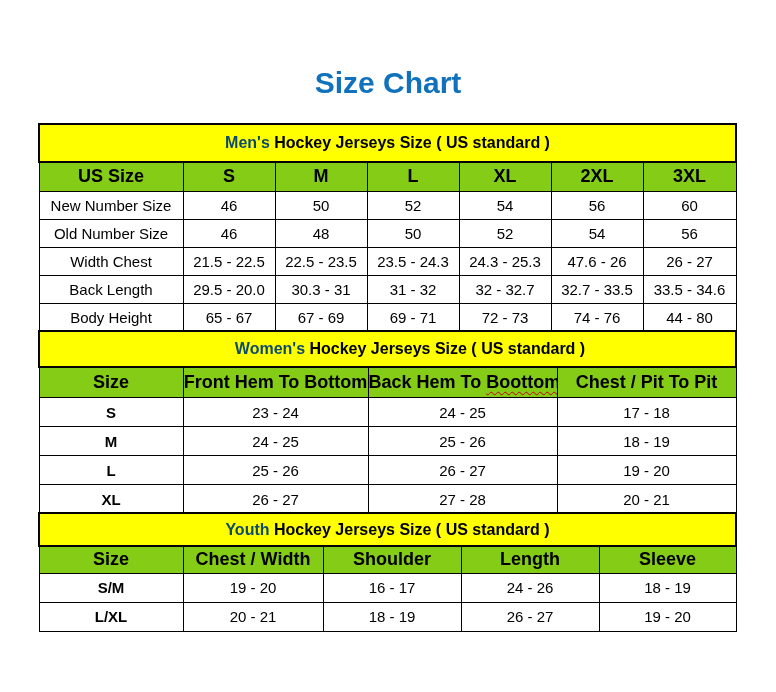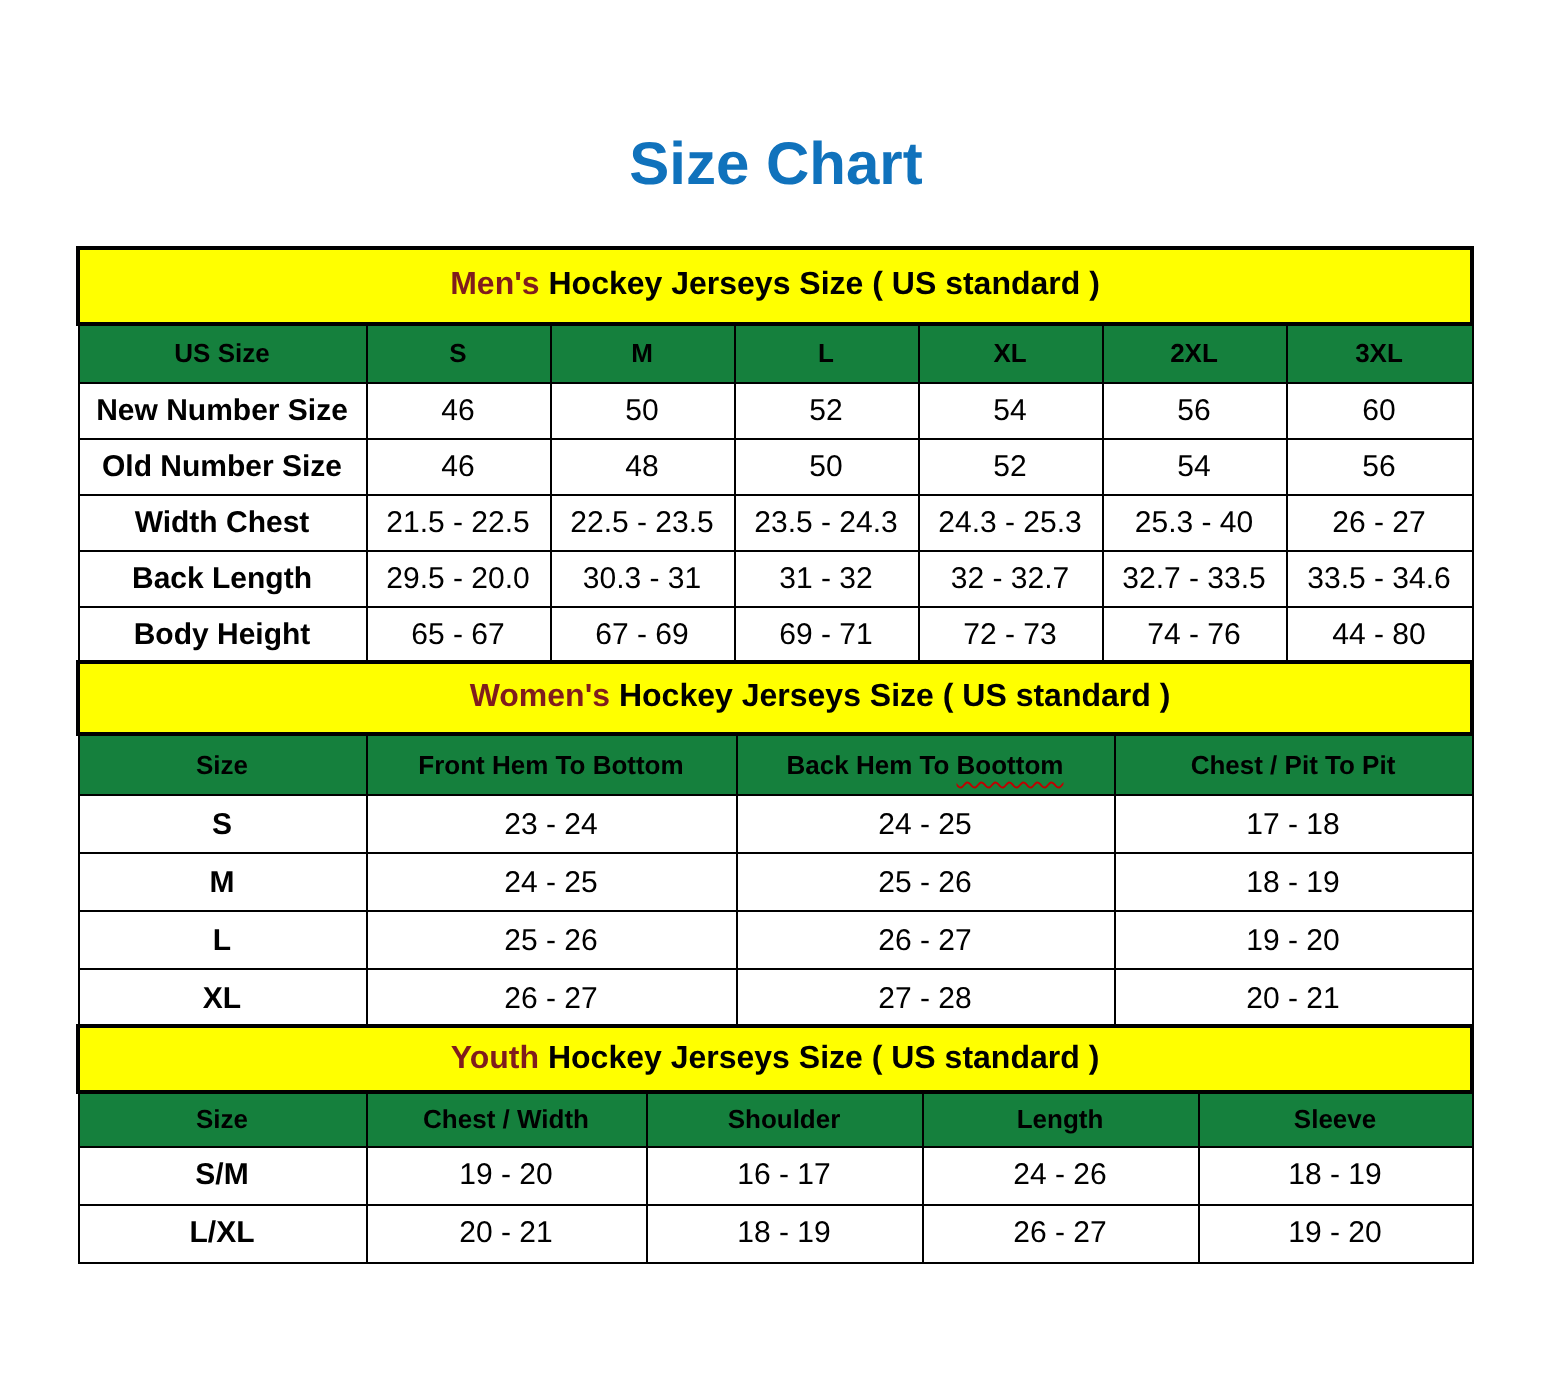--- a/index.html
+++ b/index.html
@@ -52,42 +52,42 @@
     background: #ffff00;
     border: 2px solid #000000;
     font-size: 16px;
     font-weight: 700;
     color: #000000;
   }
   #men-table tr.section-row th   { height: 38px; }
   #women-table tr.section-row th { height: 36px; padding-left: 45px; }
   #youth-table tr.section-row th { height: 33px; }
 
-  .section-highlight { color: #7f1d1d; }
+  .section-highlight { color: #0c4a6e; }
 
   tr.cols-row th {
-    font-size: 13px;
+    font-size: 18px;
     font-weight: 700;
-    background: #15803d;
+    background: #84cc16;
   }
   #men-table tr.cols-row th   { height: 29px; }
   #women-table tr.cols-row th { height: 31px; }
   #youth-table tr.cols-row th { height: 27px; }
 
   tbody th, tbody td {
     font-size: 15px;
     background: #ffffff;
   }
   #men-table tbody th, #men-table tbody td     { height: 28px; }
   #women-table tbody th, #women-table tbody td { height: 29px; }
   #youth-table tbody th, #youth-table tbody td { height: 29px; }
 
   tbody td { font-weight: 400; }
   tbody th { font-weight: 700; }
-  #men-table tbody th { font-weight: 700; }
+  #men-table tbody th { font-weight: 400; }
 
   .squiggle {
     text-decoration-line: underline;
     text-decoration-style: wavy;
     text-decoration-color: #c00000;
     text-decoration-thickness: 1px;
     text-underline-offset: 3px;
   }
 </style>
 </head>
@@ -141,21 +141,21 @@
             <td>52</td>
             <td>54</td>
             <td>56</td>
           </tr>
           <tr>
             <th>Width Chest</th>
             <td>21.5 - 22.5</td>
             <td>22.5 - 23.5</td>
             <td>23.5 - 24.3</td>
             <td>24.3 - 25.3</td>
-            <td>25.3 - 40</td>
+            <td>47.6 - 26</td>
             <td>26 - 27</td>
           </tr>
           <tr>
             <th>Back Length</th>
             <td>29.5 - 20.0</td>
             <td>30.3 - 31</td>
             <td>31 - 32</td>
             <td>32 - 32.7</td>
             <td>32.7 - 33.5</td>
             <td>33.5 - 34.6</td>

